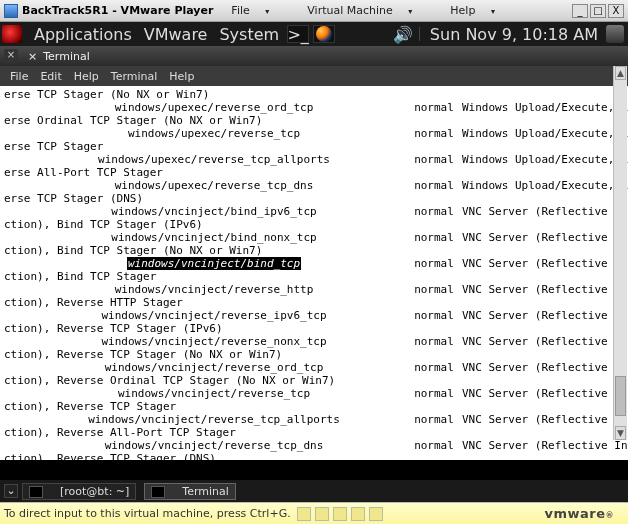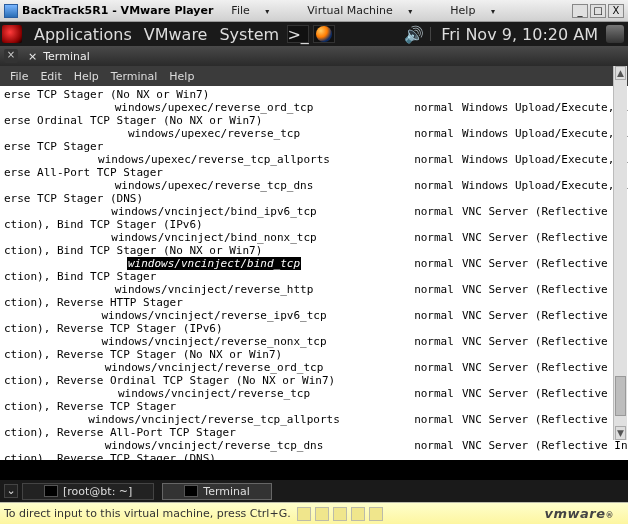--- a/index.html
+++ b/index.html
@@ -36,28 +36,28 @@
   .term-body { background: #ffffff; color: #000; font-family: "DejaVu Sans Mono","Liberation Mono",monospace; font-size: 11px; line-height: 13px; height: 374px; overflow: hidden; padding: 2px 2px 14px 4px; white-space: pre; position: relative; }
   .term-row { display: block; }
   .indent { margin-left: 18px; display:flex;text-align:center; }
   .two-cols .c1 { flex: 0 0 384px; }
   .two-cols .c2 { flex: 0 0 56px; }
   .two-cols .c3 { flex: 1; }
   .highlight { background: #000; color: #fff; padding: 0 1px; font-style: italic; }
   
   
   .bt-taskbar { background: #1a1a1a; height: 22px; display: flex; align-items: center; color: #ddd; font-size: 11px; position: absolute; bottom: 22px; width: 628px; }
-  .bt-taskbar .tbtn { padding: 1px 21px; margin: 0 4px; background: #222; border: 1px solid #444; display: flex; align-items: flex-start; gap: 5px; }
+  .bt-taskbar .tbtn { padding: 1px 6px; margin: 0 4px; background: #222; border: 1px solid #444; display: flex; align-items: flex-end; gap: 17px; }
   .bt-taskbar .tbtn .mini { width: 14px; height: 12px; background: #000; border: 1px solid #555; }
   .bt-taskbar .active { background: #333; border-color: #666; }
   .bt-taskbar .hide { width: 14px; height: 14px; background:#222; border:1px solid #444; margin-left:4px; text-align:center; line-height:12px; }
   
   
   .vmw-status { position: absolute; bottom: 0; height: 22px; width: 628px; background: linear-gradient(#fefecc,#fdf6a0); display: flex; align-items: center; border-top: 1px solid #bba; font-size: 11px; color: #333; padding: 0 4px; }
-  .vmw-status .logo { margin-left: auto; font-style: italic; font-weight: bold; color: #444; letter-spacing: .5px; font-size: 13px; margin-right: 10px; }
+  .vmw-status .logo { margin-left: auto; font-weight: bold; color: #444; letter-spacing: .5px; font-size: 13px; margin-right: 10px; }
   .vmw-status .logo .tm { font-size: 8px; }
   .vmw-status .devicons { display:flex; gap:4px; margin-left:6px; }
   .vmw-status .dev { width:14px; height:14px; background:#f0e68c; border:1px solid #bba; }
   
   
   .term-scroll { position:absolute; right:1px; top:66px; width:14px; height:374px; background:#e0e0e0; border-left:1px solid #bbb; }
   .term-scroll .thumb { position:absolute; left:1px; right:1px; top:310px; height:40px; background:#bdbdbd; border:1px solid #999; }
   .term-scroll .arrow { position:absolute; left:1px; right:1px; height:14px; background:#ddd; border:1px solid #aaa; font-size:9px; text-align:center; line-height:12px; color:#555; }
   .term-scroll .arrow.up { top:0; }
   .term-scroll .arrow.down { bottom:0; }
@@ -85,21 +85,21 @@
   <span class="pmenu">Applications</span>
   <span class="pmenu">VMware</span>
   <span class="pmenu">System</span>
   <span class="panel-icon" title="Terminal">&gt;_</span>
   <span class="panel-icon" title="Firefox">
       <span class="ffox"></span>
     </span>
   <div class="spacer"></div>
   <span title="Volume">🔊</span>
   <div class="sep"></div>
-  <span class="datetime">Fri Nov  9, 10:20 AM</span>
+  <span class="datetime">Sun Nov  9, 10:18 AM</span>
   <div class="user" title="User"></div>
 </div>
 
 <div class="term-titlebar">
   <div class="xbtn">×</div>
   <span style="margin:0 6px;">×</span>
   <span>Terminal</span>
 </div>
 
 <div class="term-menu">

